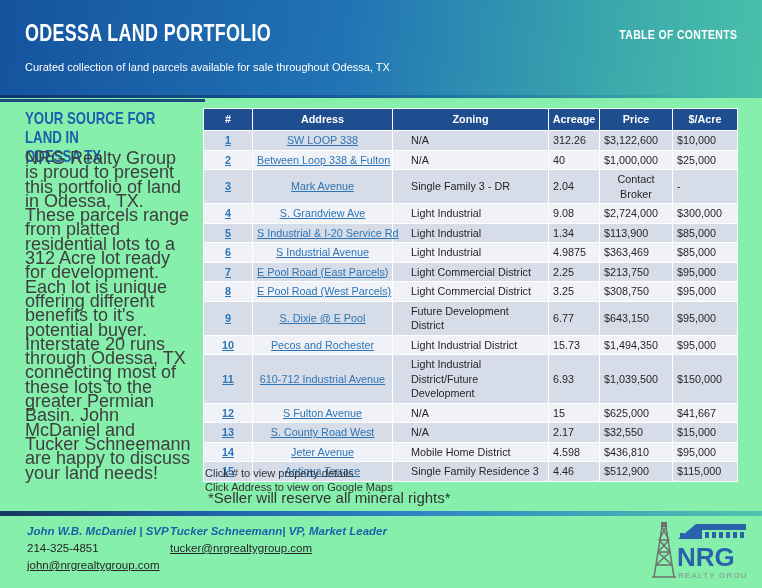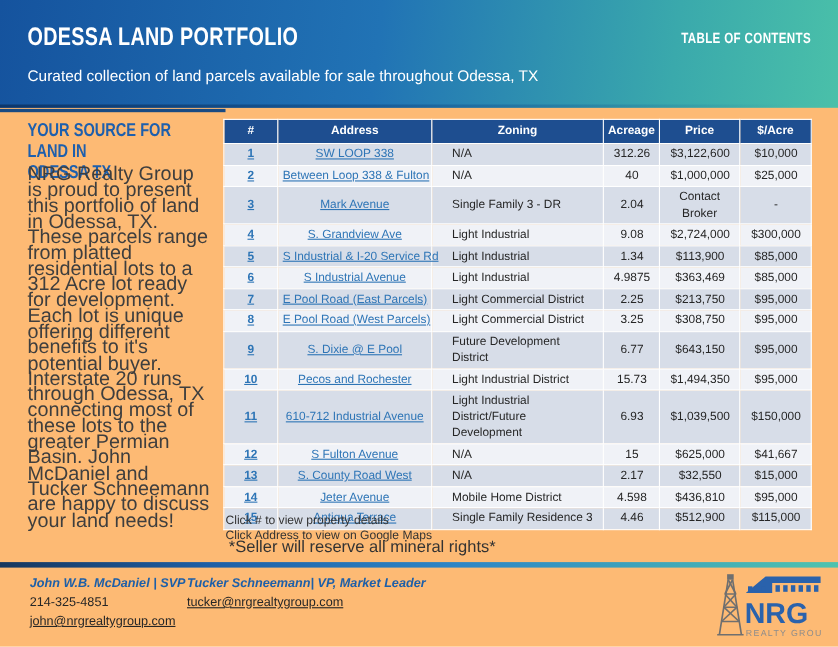--- a/index.html
+++ b/index.html
@@ -1,34 +1,34 @@
 <!DOCTYPE html>
 <html><head>
 <meta charset="utf-8">
 <style>
   html,body { margin:0; padding:0; background:#ffffff; }
   .slide {
-    position:relative; width:762px; height:588px; background:#fdba74;
+    position:relative; width:762px; height:588px; background:#86efac;
     font-family:"Liberation Sans", sans-serif; overflow:hidden;
   }
 
   
   .header {
     position:absolute; left:0; top:0; width:762px; height:98px;
     background:linear-gradient(97deg, #15539E 0%, #2173B5 45%, #3AA9AC 80%, #4AC0A9 100%);
   }
   .header::after {
     content:""; position:absolute; left:0; bottom:0; width:100%; height:3px;
     background:linear-gradient(to right, rgba(10,47,95,0.8) 0%, rgba(18,80,140,0.45) 55%, rgba(70,190,168,0) 95%);
   }
   .condensed { display:inline-block; transform:scaleX(0.78); transform-origin:0 50%; letter-spacing:0.4px; white-space:nowrap; }
   .page-title { position:absolute; left:25px; top:20px; color:#fff; font-size:23px; font-weight:bold; }
   .toc { position:absolute; right:25px; top:27px; color:#fff; font-size:13.5px; font-weight:bold; }
   .toc .condensed { transform-origin:100% 50%; }
-  .subtitle { position:absolute; left:25px; top:61px; color:#fff; font-size:14px; }
+  .subtitle { position:absolute; left:25px; top:61px; color:#fff; font-size:11px; }
 
   
   .sidebar-rule { position:absolute; left:0; top:99px; width:205px; height:3px; background:#194A82; }
   .sidebar-heading {
     position:absolute; left:25px; top:109px; width:215px;
     color:#1D5FAD; font-size:17px; font-weight:bold; line-height:19px;
     white-space:pre-line; transform:scaleX(0.78); transform-origin:0 0;
   }
   .sidebar-body {
     position:absolute; left:25px; top:151px; width:168px;
@@ -44,21 +44,21 @@
     background:#1E4E90; color:#fff; font-size:10.8px; font-weight:bold;
     padding:4px 2px; border:1px solid #ffffff; text-align:center; line-height:13px;
   }
   .parcel-table td {
     font-size:10.8px; color:#262626; padding:2px 4px; border:1px solid #ffffff;
     line-height:14.5px; vertical-align:middle;
   }
   .parcel-table tbody tr:nth-child(odd) td  { background:#D7DDE8; }
   .parcel-table tbody tr:nth-child(even) td { background:#F0F2F7; }
   .parcel-table td.center { text-align:center; }
-  .parcel-table td.right  { text-align:center; padding-right:3px; }
+  .parcel-table td.right  { text-align:left; padding-right:3px; }
   .parcel-table td.zoning { padding-left:18px; }
   .parcel-table td.addr   { text-align:center; white-space:nowrap; }
   a.tbl-link { color:#2E75B6; text-decoration:underline; }
   a.tbl-link.idx { font-weight:bold; }
 
   
   .notes { position:absolute; left:205px; top:441px; font-size:11px; color:#333; line-height:13.5px;margin-top:26px; }
   .mineral { position:absolute; left:208px; top:477px; font-size:15px; color:#333;margin-top:12px; }
 
   

